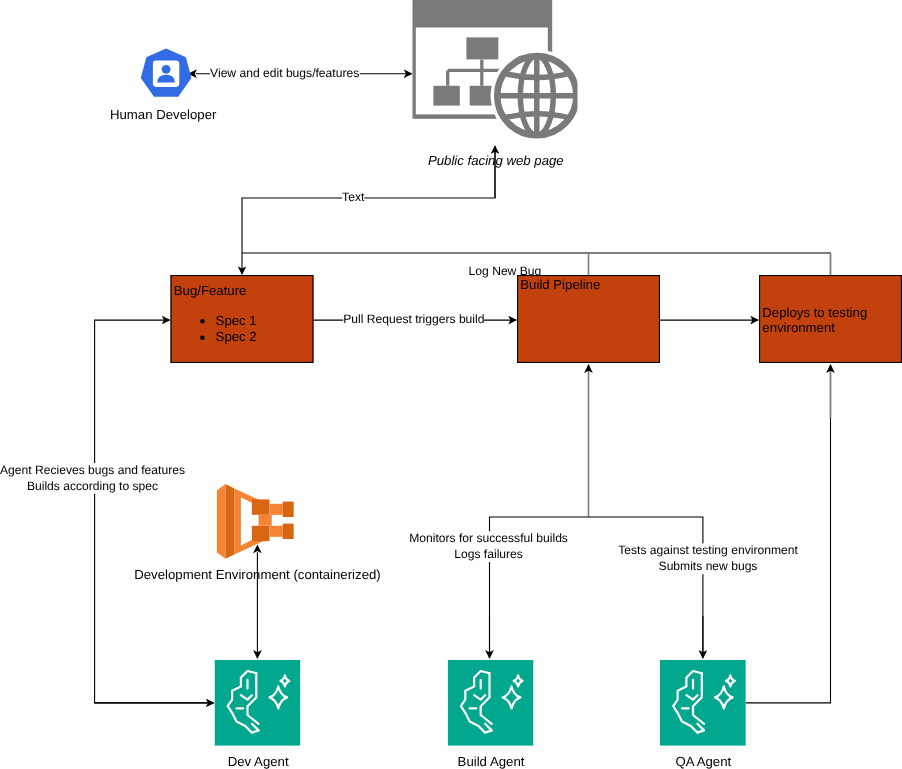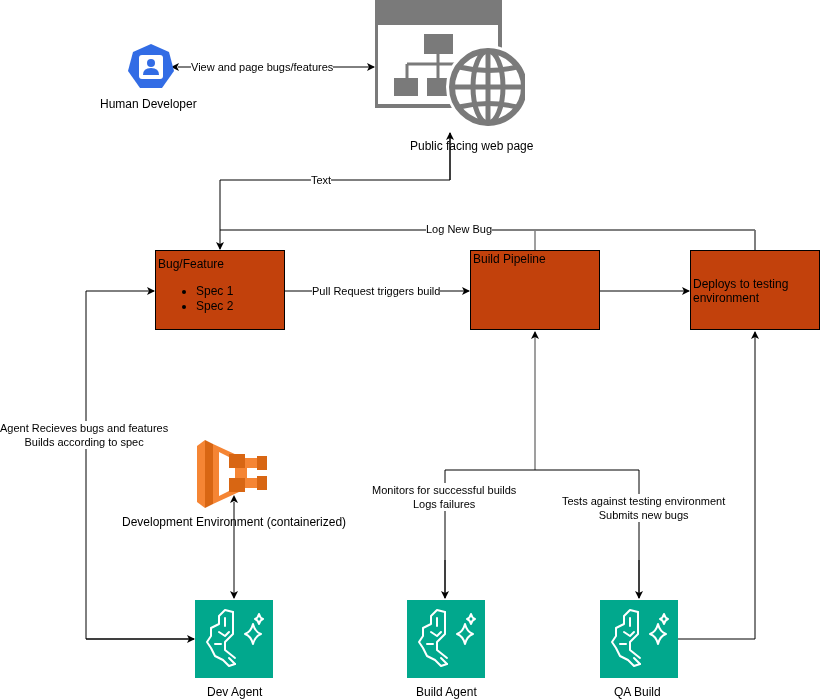--- a/index.html
+++ b/index.html
@@ -56,45 +56,45 @@
 <div class="icon" style="left:126px;top:42px;width:50px;height:50px;">
   <svg width="50" height="50" viewBox="0 0 50 50">
     <polygon points="25,2 43,10 48,29 36,46 14,46 2,29 7,10" fill="#326ce5"></polygon>
     <rect x="13" y="13" width="24" height="24" rx="3" fill="#fff"></rect>
     <circle cx="25" cy="21" r="4" fill="#326ce5"></circle>
     <path d="M17,33 Q17,26 25,26 Q33,26 33,33 Z" fill="#326ce5"></path>
   </svg>
 </div>
 <div class="caption" style="left:100px;top:97px;">Human Developer</div>
 
-<div class="lbl" style="left:191px;top:60px;">View and page bugs/features</div>
+<div class="lbl" style="left:191px;top:60px;">View and edit bugs/features</div>
 
 <div class="icon" style="left:375px;top:0px;width:150px;height:132px;">
   <svg width="150" height="132" viewBox="0 0 150 132">
     <rect x="1" y="1" width="124" height="105" fill="#fff" stroke="#7a7a7a" stroke-width="4"></rect>
     <rect x="1" y="1" width="124" height="24" fill="#7a7a7a"></rect>
     <rect x="49" y="34" width="29" height="20" fill="#7a7a7a"></rect>
     <line x1="63" y1="54" x2="63" y2="78" stroke="#7a7a7a" stroke-width="3"></line>
     <line x1="32" y1="64" x2="80" y2="64" stroke="#7a7a7a" stroke-width="3"></line>
     <line x1="32" y1="64" x2="32" y2="78" stroke="#7a7a7a" stroke-width="3"></line>
     <rect x="19" y="78" width="24" height="18" fill="#7a7a7a"></rect>
     <rect x="52" y="78" width="24" height="18" fill="#7a7a7a"></rect>
     <circle cx="113" cy="87" r="42" fill="#fff"></circle>
     <circle cx="113" cy="87" r="36" fill="none" stroke="#7a7a7a" stroke-width="6"></circle>
     <ellipse cx="113" cy="87" rx="15" ry="36" fill="none" stroke="#7a7a7a" stroke-width="5"></ellipse>
     <line x1="113" y1="51" x2="113" y2="123" stroke="#7a7a7a" stroke-width="5"></line>
     <line x1="77" y1="87" x2="149" y2="87" stroke="#7a7a7a" stroke-width="5"></line>
     <path d="M84,67 Q113,74 142,67" fill="none" stroke="#7a7a7a" stroke-width="5"></path>
     <path d="M84,107 Q113,100 142,107" fill="none" stroke="#7a7a7a" stroke-width="5"></path>
   </svg>
 </div>
-<div class="caption" style="left:410px;top:139px;">Public facing web page</div>
+<div class="caption" style="left:389px;top:139px;font-style:italic;">Public facing web page</div>
 
 <div class="lbl" style="left:311px;top:173px;">Text</div>
-<div class="lbl" style="left:426px;top:222px;">Log New Bug</div>
+<div class="lbl" style="left:426px;top:240px;">Log New Bug</div>
 
 <div class="box" style="left:155px;top:250px;width:130px;height:80px;">
   <span class="title">Bug/Feature</span>
   <ul style="top:33px;">
     <li>Spec 1</li>
     <li>Spec 2</li>
   </ul>
 </div>
 
 <div class="lbl" style="left:312px;top:284px;">Pull Request triggers build</div>
@@ -167,13 +167,13 @@
 <svg width="78" height="78" viewBox="0 0 78 78">
   <rect width="78" height="78" fill="#01a88d"></rect>
   <g fill="none" stroke="#fff" stroke-width="2" stroke-linejoin="round" stroke-linecap="round">
     <path d="M38,12 L30,10 L24,16 L24,24 L16,28 L16,36 L12,42 L16,48 L20,56 L28,60 L34,66 L40,64"></path>
     <path d="M38,12 L38,34 L30,42 L30,50 L40,58"></path>
     <path d="M30,18 L30,26 M24,32 L30,36 L34,32 M20,44 L26,44 M40,64 L34,58"></path>
     <path d="M58,24 Q60,32 66,34 Q60,36 58,44 Q56,36 50,34 Q56,32 58,24 Z"></path>
     <path d="M64,14 Q65,18 68,19 Q65,20 64,24 Q63,20 60,19 Q63,18 64,14 Z"></path>
   </g>
 </svg></div>
-<div class="caption" style="left:614px;top:685px;">QA Build</div>
+<div class="caption" style="left:614px;top:685px;">QA Agent</div>
 
 </body></html>

